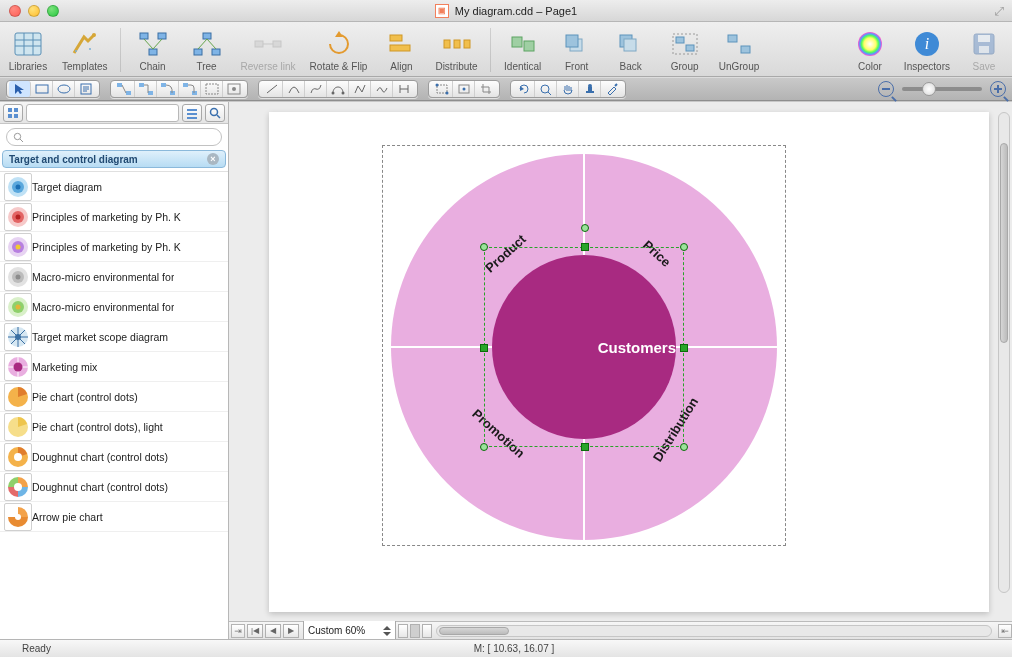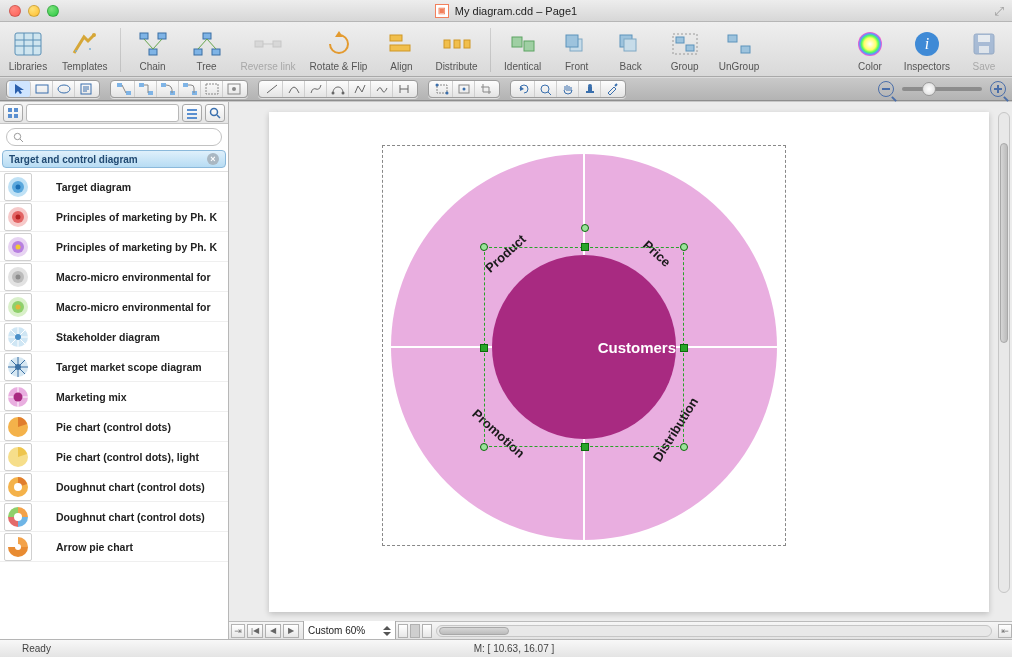--- a/index.html
+++ b/index.html
@@ -46,21 +46,21 @@
   
   .sidebar { width:229px; background:#fff; border-right:1px solid #b7b7b7; display:flex; flex-direction:column; }
   .side-top { height:22px; background:linear-gradient(#f5f5f5,#e5e5e5); border-bottom:1px solid #c6c6c6; display:flex; align-items:center; padding:2px 3px; gap:3px;}
   .view-btn { width:20px; height:18px; border:1px solid #a8a8a8; border-radius:3px; background:linear-gradient(#fff,#e9e9e9); display:flex; align-items:center; justify-content:center; color:#3a67b1;}
   .side-search { flex:1; height:18px; border:1px solid #b8b8b8; border-radius:3px; background:#fff; padding:0 4px; font-size:10px; color:#888;}
   .side-search2 { margin:4px 6px; height:18px; border:1px solid #c2c2c2; border-radius:9px; background:#fff; display:flex; align-items:center; padding-left:6px; color:#999;}
   .side-search2 svg { margin-right:3px;}
   .lib-header { height:18px; margin:0 2px; border-radius:4px; background:linear-gradient(#dff0fb,#b7dcf3); border:1px solid #8bb9db; color:#214a72; font-weight:bold; font-size:10px; display:flex; align-items:center; padding:0 6px; position:relative;}
   .lib-header .close-x { margin-left:auto; width:12px; height:12px; border-radius:50%; background:#a9b7c2; color:#fff; font-size:9px; display:flex; align-items:center; justify-content:center;}
   .lib-list { flex:1; overflow:hidden; border-top:1px solid #e0e0e0; margin-top:3px;}
-  .lib-item { display:flex; align-items:center; gap:24px; height:30px; padding:0 4px; border-bottom:1px solid #efefef;font-weight:bold;}
+  .lib-item { display:flex; align-items:center; gap:0; height:30px; padding:0 4px; border-bottom:1px solid #efefef;}
   .lib-item .thumb { width:28px; height:28px; border:1px solid #d0d0d0; background:#fff; border-radius:2px; display:flex; align-items:center; justify-content:center;}
   .lib-item .txt { font-size:10.5px; color:#222; white-space:nowrap; overflow:hidden; text-overflow:ellipsis; }
   
   .canvas-wrap { flex:1; display:flex; flex-direction:column; background:#e9e9e9;}
   .canvas-scroll { flex:1; background:#ececec; position:relative; overflow:hidden;}
   .page { position:absolute; left:40px; top:10px; width:720px; height:500px; background:#fff; box-shadow:0 2px 6px rgba(0,0,0,.2);}
   .sel-outline { position:absolute; left:113px; top:33px; width:404px; height:401px; border:1px dashed #888;}
   
   .chart { position:absolute; left:122px; top:42px; width:386px; height:386px;}
   .outer-circle { position:absolute; inset:0; border-radius:50%; background:#e9aee0;}
@@ -533,30 +533,20 @@
         </div>
         <div class="lib-item">
           <div class="thumb">
             <svg width="24" height="24">
               <circle cx="12" cy="12" r="10" fill="#d9f0c9"></circle>
               <circle cx="12" cy="12" r="6" fill="#8fd06b"></circle>
               <circle cx="12" cy="12" r="2.5" fill="#e3b43a"></circle>
             </svg>
           </div>
           <span class="txt">Macro-micro environmental for</span>
-        </div>
-        <div class="lib-item">
-          <div class="thumb">
-            <svg width="24" height="24">
-              <circle cx="12" cy="12" r="10" fill="#cfe6f4"></circle>
-              <path d="M12 2 V22 M2 12 H22 M5 5 L19 19 M19 5 L5 19" stroke="#fff"></path>
-              <circle cx="12" cy="12" r="3" fill="#4a90c9"></circle>
-            </svg>
-          </div>
-          <span class="txt">Stakeholder diagram</span>
         </div>
         <div class="lib-item">
           <div class="thumb">
             <svg width="24" height="24">
               <circle cx="12" cy="12" r="10" fill="#d6e7f2"></circle>
               <path d="M12 2 V22 M2 12 H22 M5 5 L19 19 M19 5 L5 19" stroke="#3a6fa3"></path>
               <circle cx="12" cy="12" r="3" fill="#3a6fa3"></circle>
             </svg>
           </div>
           <span class="txt">Target market scope diagram</span>

